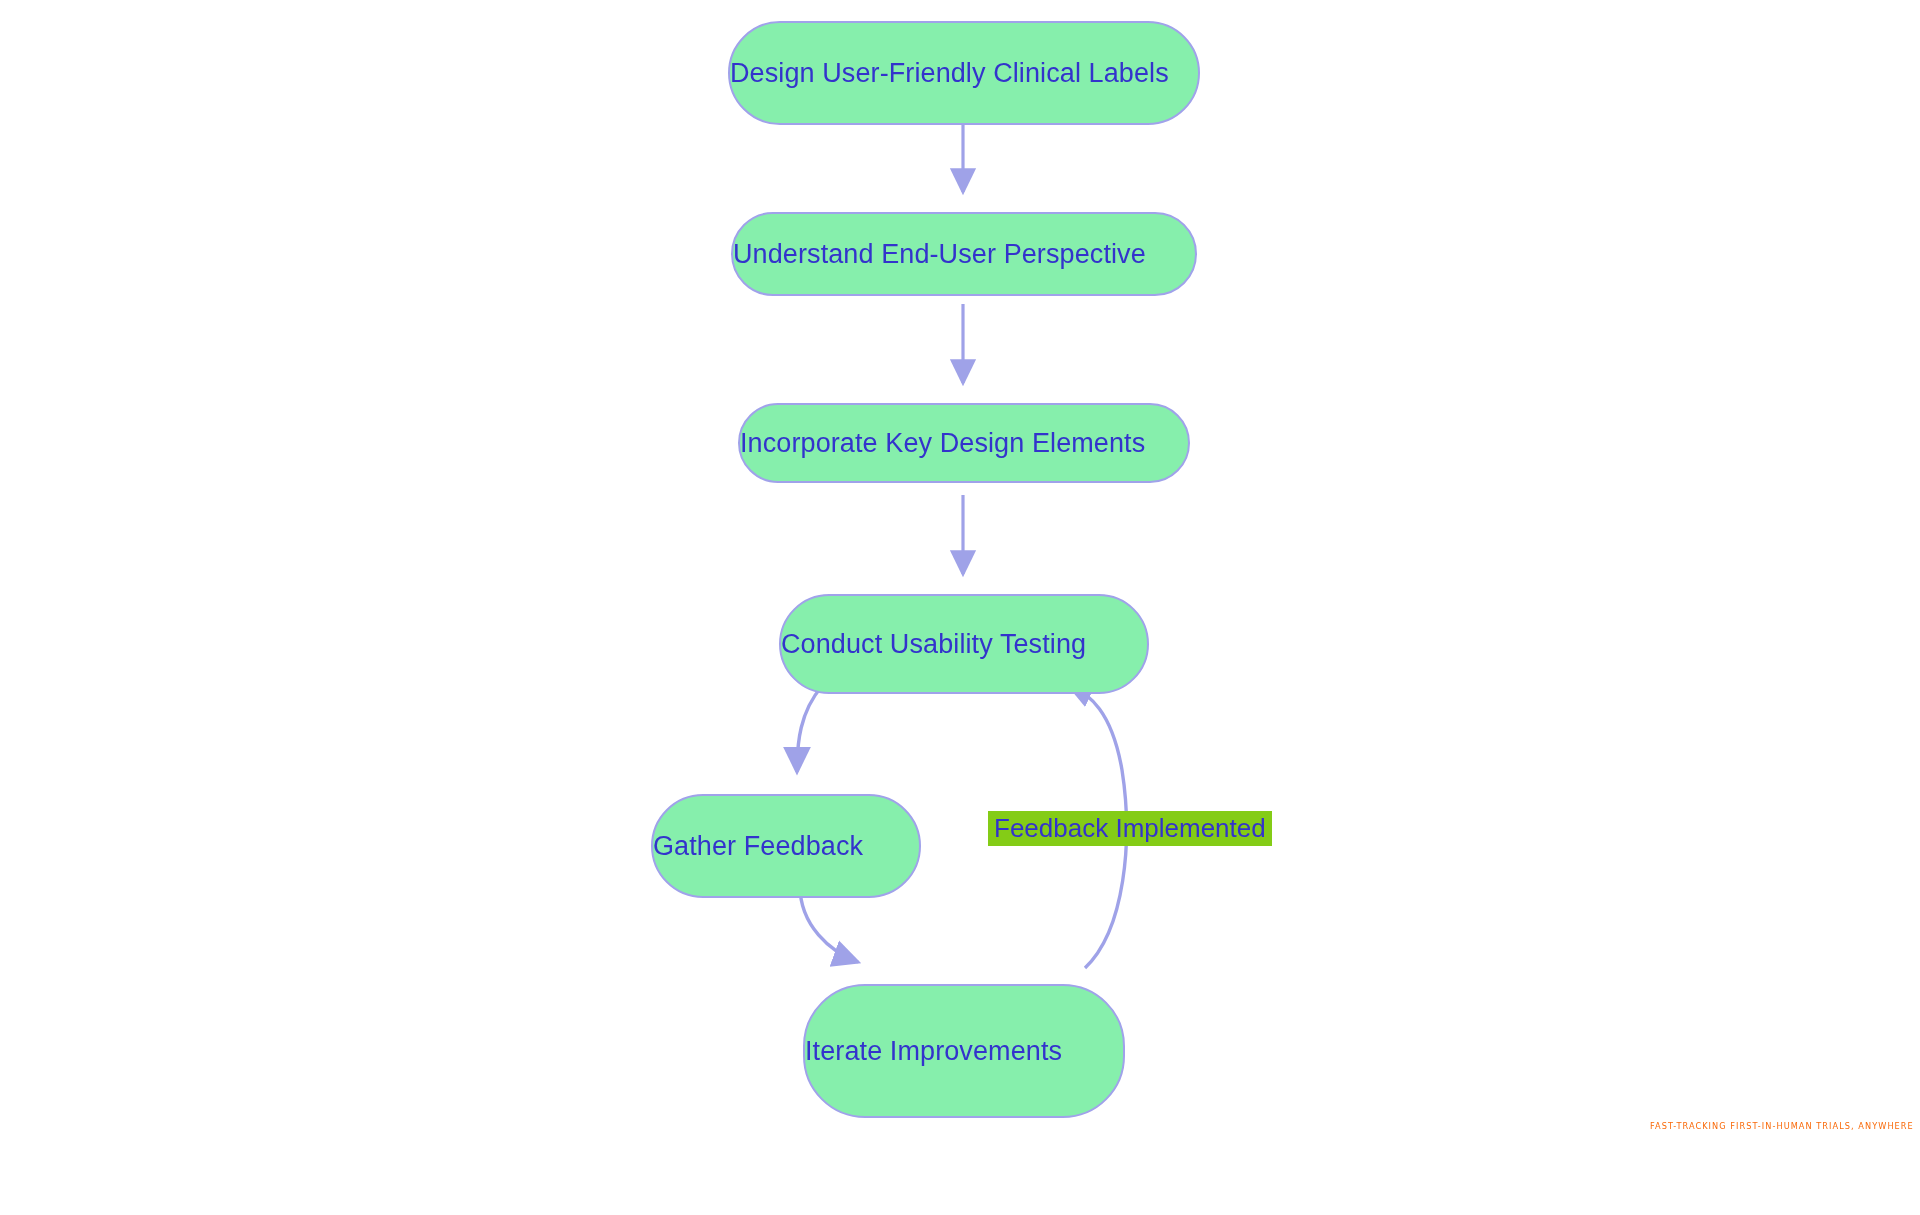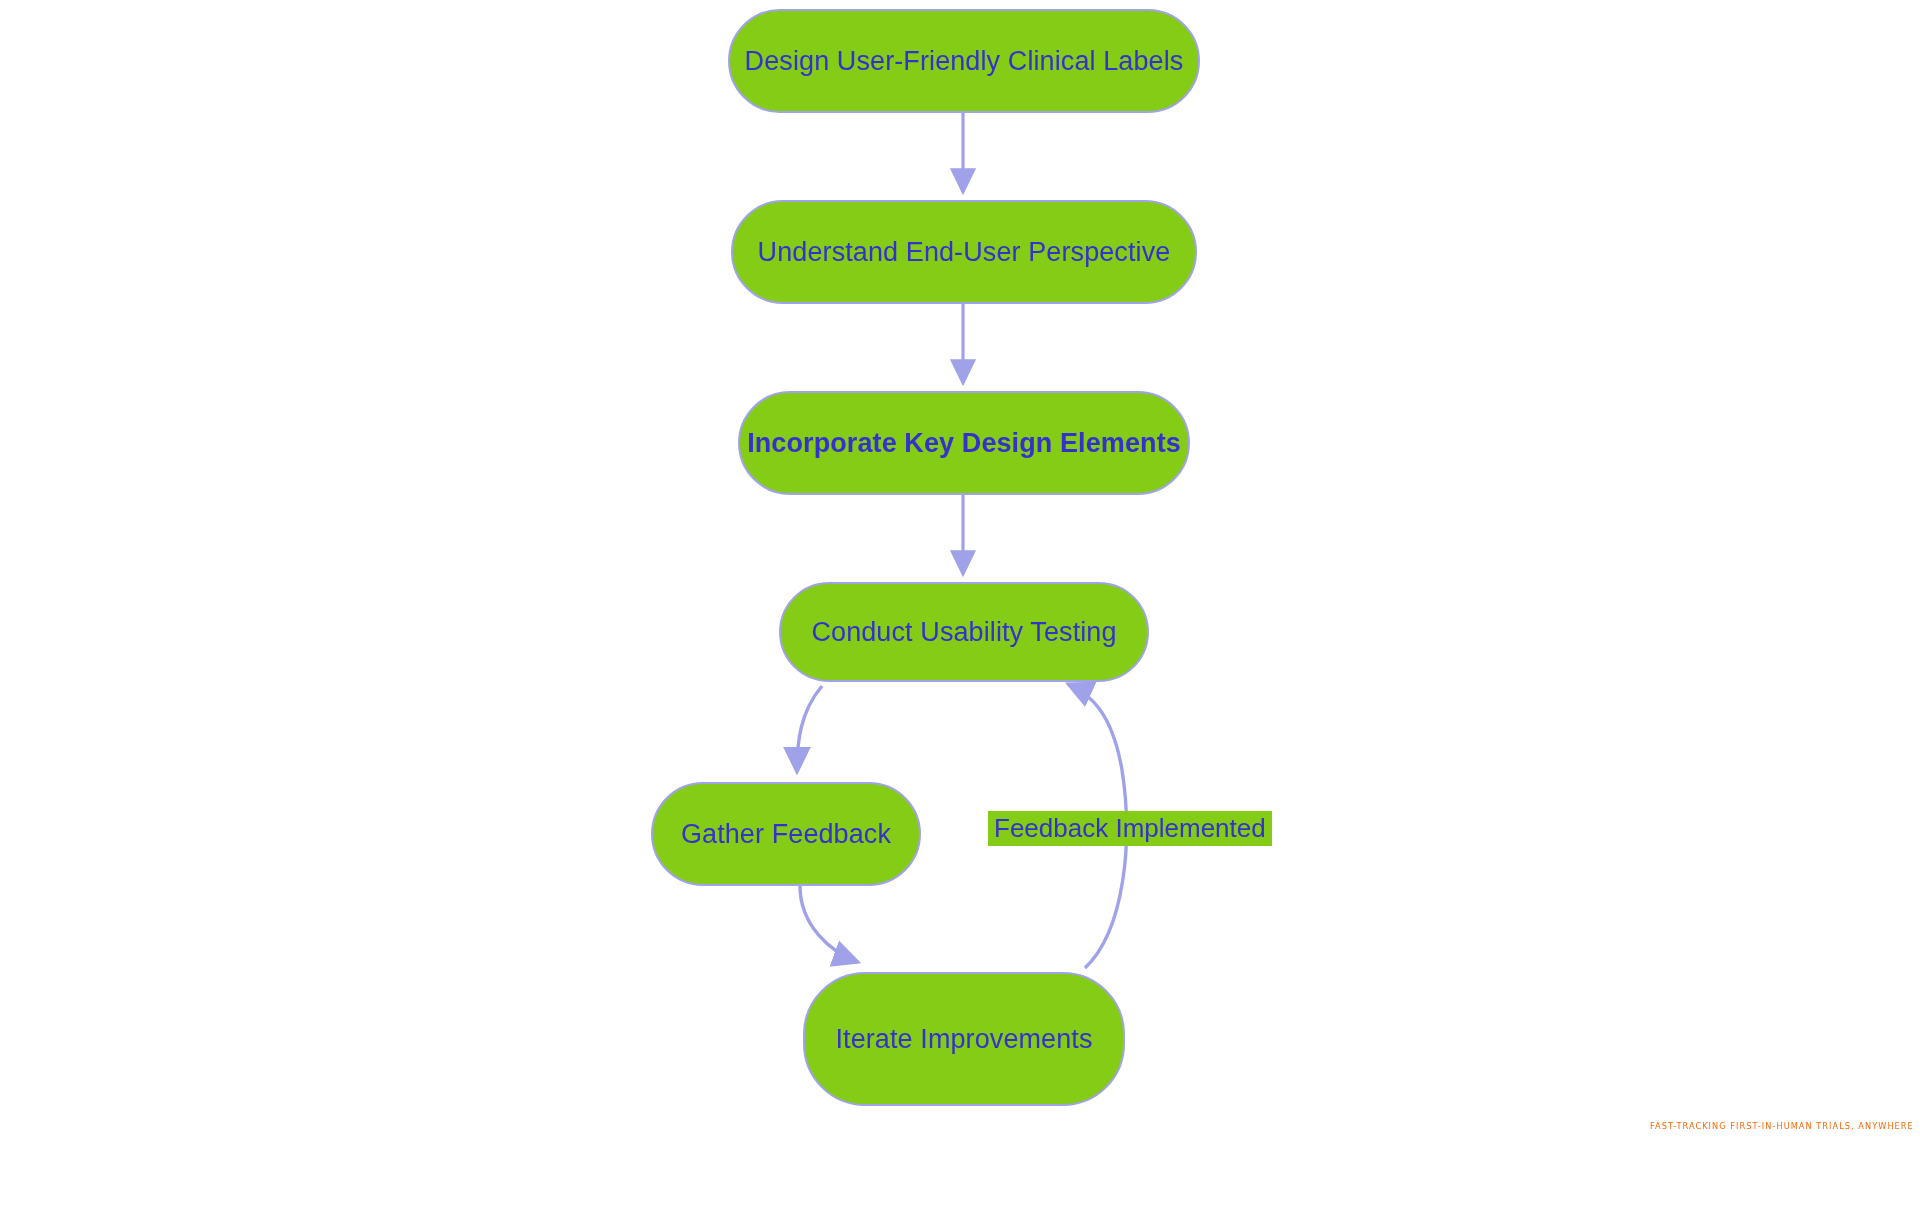--- a/index.html
+++ b/index.html
@@ -20,45 +20,46 @@
     left: 0;
     top: 0;
     width: 1920px;
     height: 1215px;
   }
 
   
   .node {
     position: absolute;
     box-sizing: border-box;
-    background: #84cc16;
+    background: #86efac;
     border: 2px solid #a0a2ea;
     border-radius: 62px;
     display: flex;
     align-items: center;
-    justify-content: center;
+    justify-content: flex-start;
     color: #3333cc;
     font-size: 27px;
     font-weight: 400;
     letter-spacing: 0.1px;
     white-space: nowrap;
     font-family: "Liberation Sans", sans-serif;
+    margin-top: 12px;
   }
 
   .node-label {
     color: #3333cc;
     font-size: 27px;
     line-height: 1;
     pointer-events: none;
   }
 
   
   #node-0 { left: 728px; top: 9px;   width: 472px; height: 104px; }
-  #node-1 { left: 731px; top: 200px; width: 466px; height: 104px; }
-  #node-2 { left: 738px; top: 391px; width: 452px; height: 104px; font-weight: bold; }
+  #node-1 { left: 731px; top: 200px; width: 466px; height: 84px; }
+  #node-2 { left: 738px; top: 391px; width: 452px; height: 80px; }
   #node-3 { left: 779px; top: 582px; width: 370px; height: 100px; }
   #node-4 { left: 651px; top: 782px; width: 270px; height: 104px; }
   #node-5 { left: 803px; top: 972px; width: 322px; height: 134px; }
 
   
   .edge-label {
     position: absolute;
     color: #3333cc;
     font-size: 26px;
     font-family: "Liberation Sans", sans-serif;

